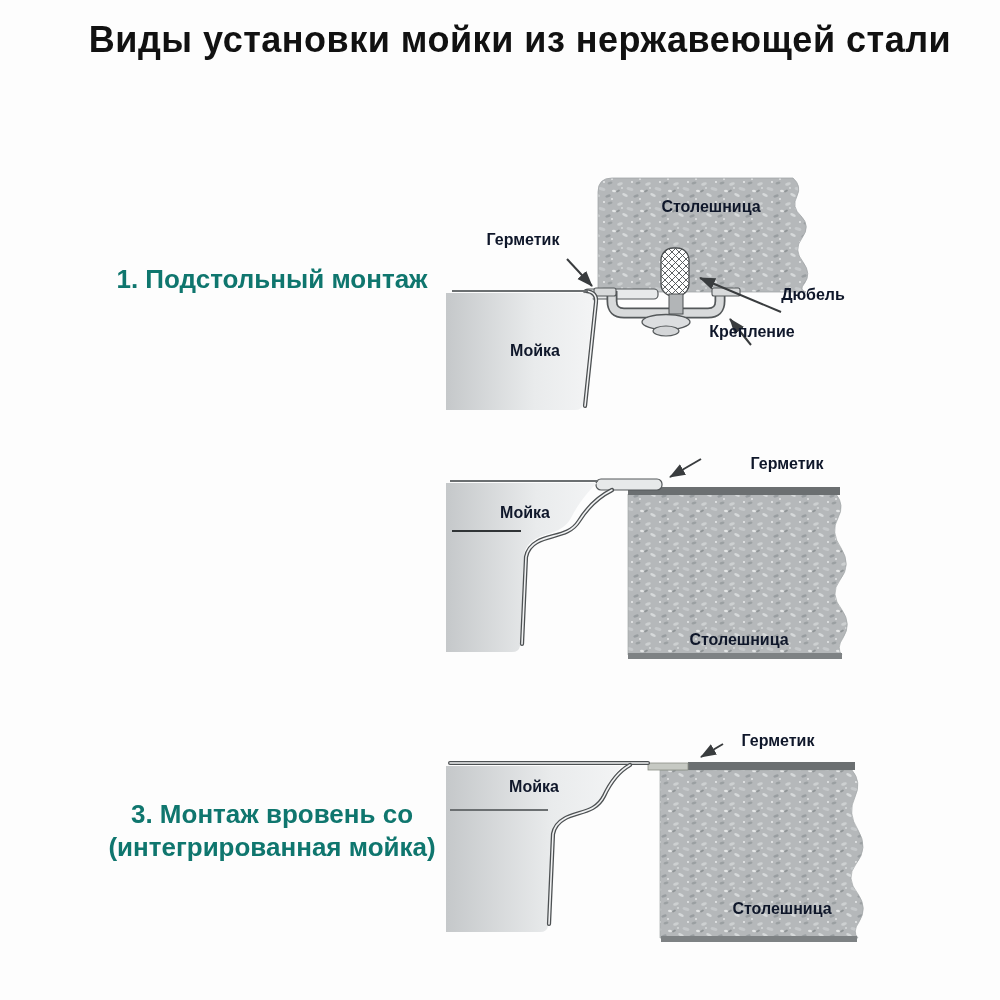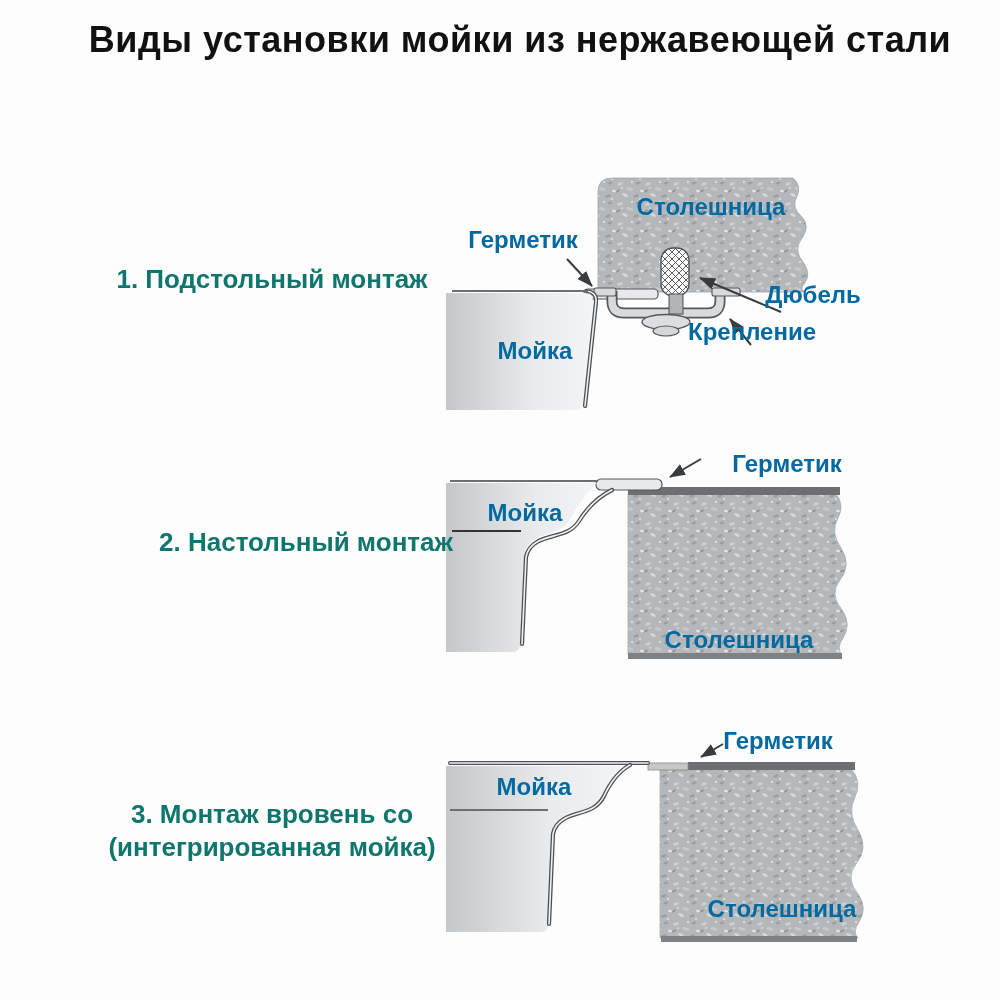--- a/index.html
+++ b/index.html
@@ -3,22 +3,22 @@
 <meta charset="utf-8">
 <style>
   html,body{margin:0;padding:0;background:#ffffff;}
   #stage{position:relative;width:1000px;height:1000px;background:#fdfdfd;overflow:hidden;
          font-family:"Liberation Sans",sans-serif;}
   #art{position:absolute;left:0;top:0;}
   .title{position:absolute;left:50%;top:40px;transform:translate(-50%,-50%);
          font-size:36px;font-weight:700;letter-spacing:.5px;color:#111;white-space:nowrap;margin-left:20px;}
   .lbl-black{position:absolute;transform:translate(-50%,-50%);font-size:26px;font-weight:700;
          color:#0f766e;text-align:center;white-space:nowrap;line-height:33px;}
-  .lbl-blue{position:absolute;transform:translate(-50%,-50%);font-size:24px;font-weight:700;
-         color:#0369a1;white-space:nowrap;}
+  .lbl-blue{position:absolute;transform:translate(-50%,-50%);font-size:16px;font-weight:700;
+         color:#0f172a;white-space:nowrap;}
 </style>
 </head>
 <body>
 
 <div id="stage">
 
   <svg id="art" width="1000" height="1000" viewBox="0 0 1000 1000">
     <defs>
       <pattern id="tex" patternUnits="userSpaceOnUse" width="28" height="20">
         <rect width="28" height="20" fill="#b5b8ba"></rect>
@@ -97,21 +97,20 @@
       <path d="M450 810 H548" stroke="#6b6f71" stroke-width="1.8"></path>
       <path d="M723 744 L701 757" stroke="#393c3e" stroke-width="2" marker-end="url(#arr)"></path>
     </g>
   </svg>
 
   <div class="title">Виды установки мойки из нержавеющей стали</div>
 
   <div class="lbl-black" style="left:272px;top:279px;">1. Подстольный монтаж</div>
 
   <div class="lbl-black" style="left:306px;top:542px;">
-    <div>2. Настольный монтаж</div>
   </div>
 
   <div class="lbl-black" style="left:272px;top:831px;">
     <div>3. Монтаж вровень со</div>
     <div>(интегрированная мойка)</div>
   </div>
 
   <div class="lbl-blue" style="left:523px;top:240px;">Герметик</div>
   <div class="lbl-blue" style="left:711px;top:207px;">Столешница</div>
   <div class="lbl-blue" style="left:535px;top:351px;">Мойка</div>

